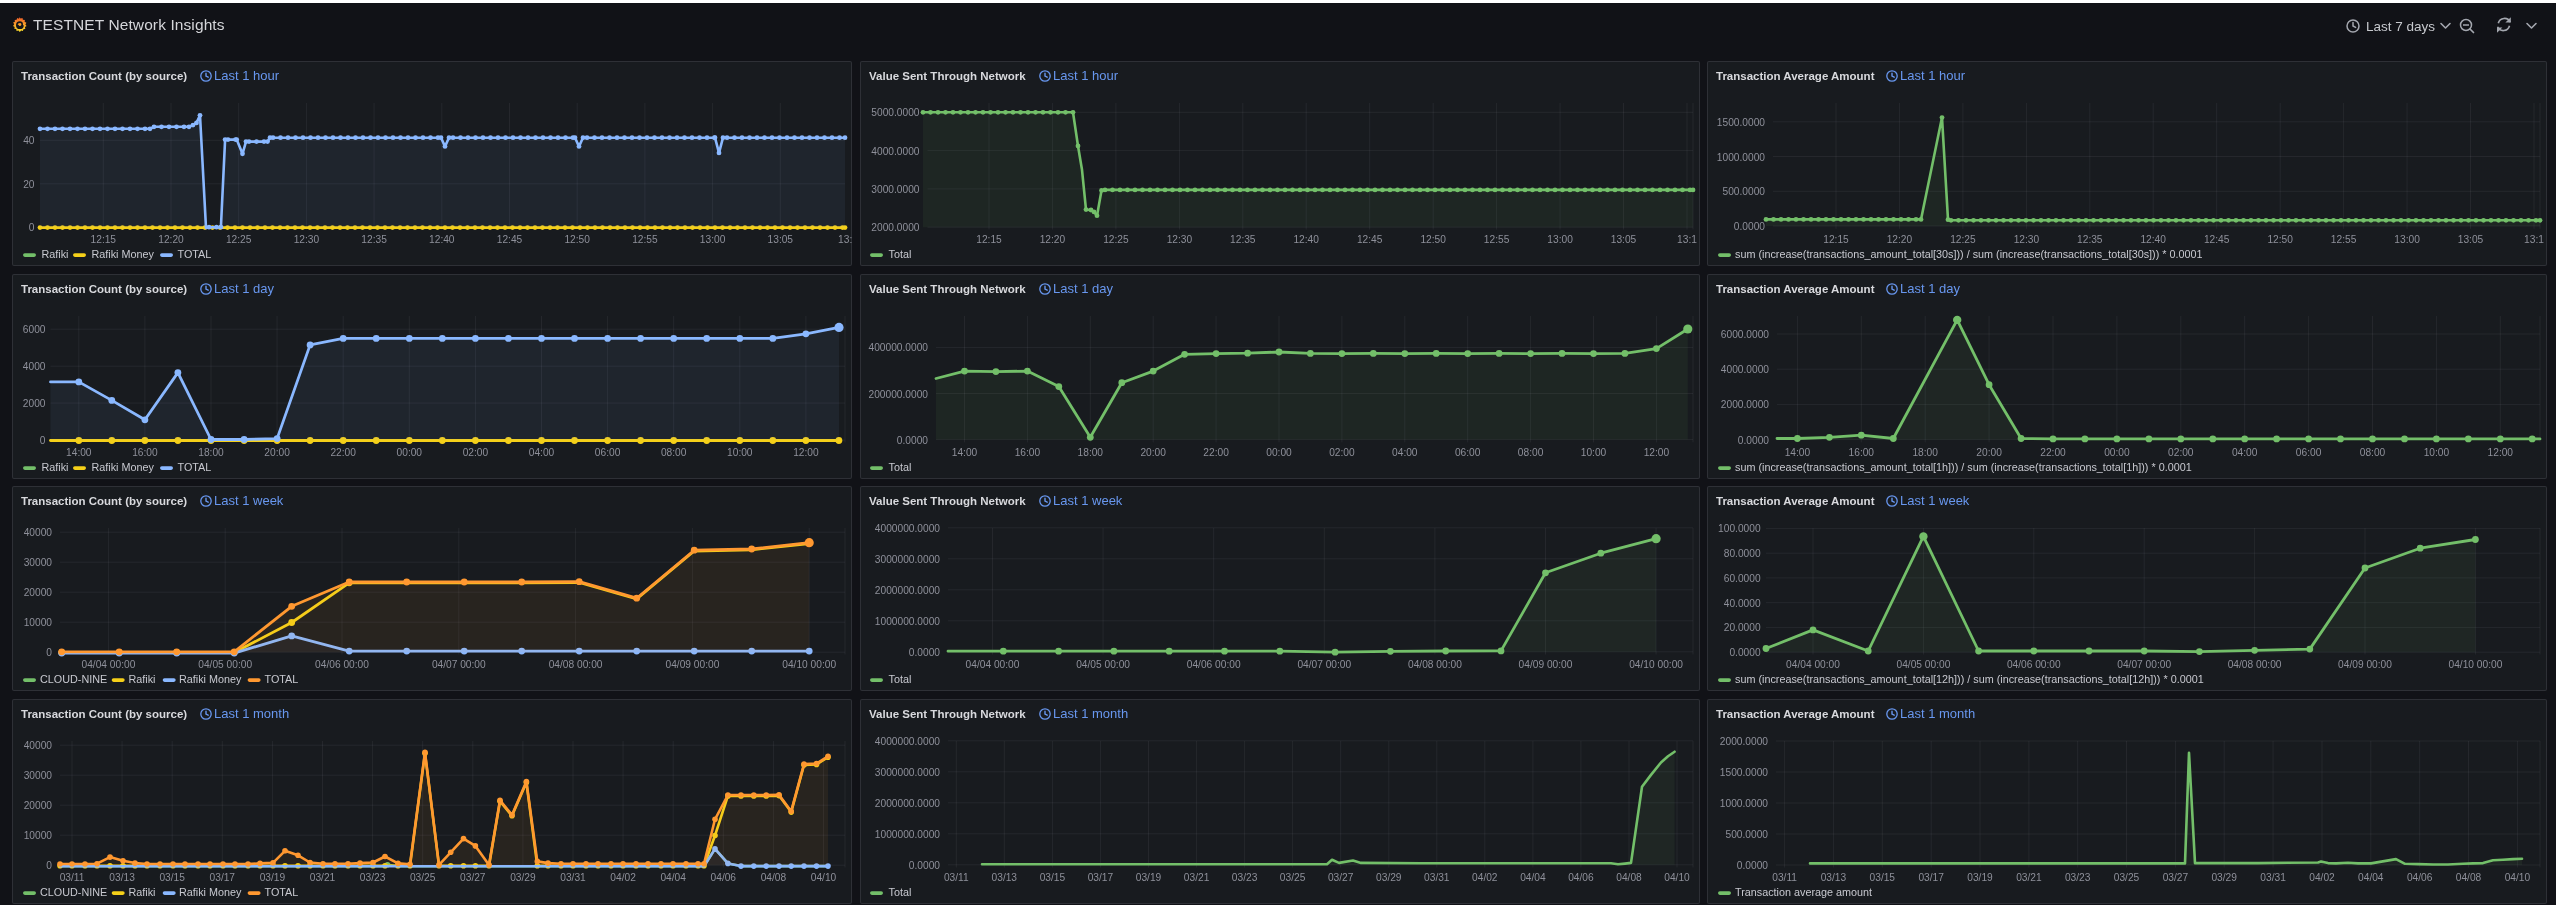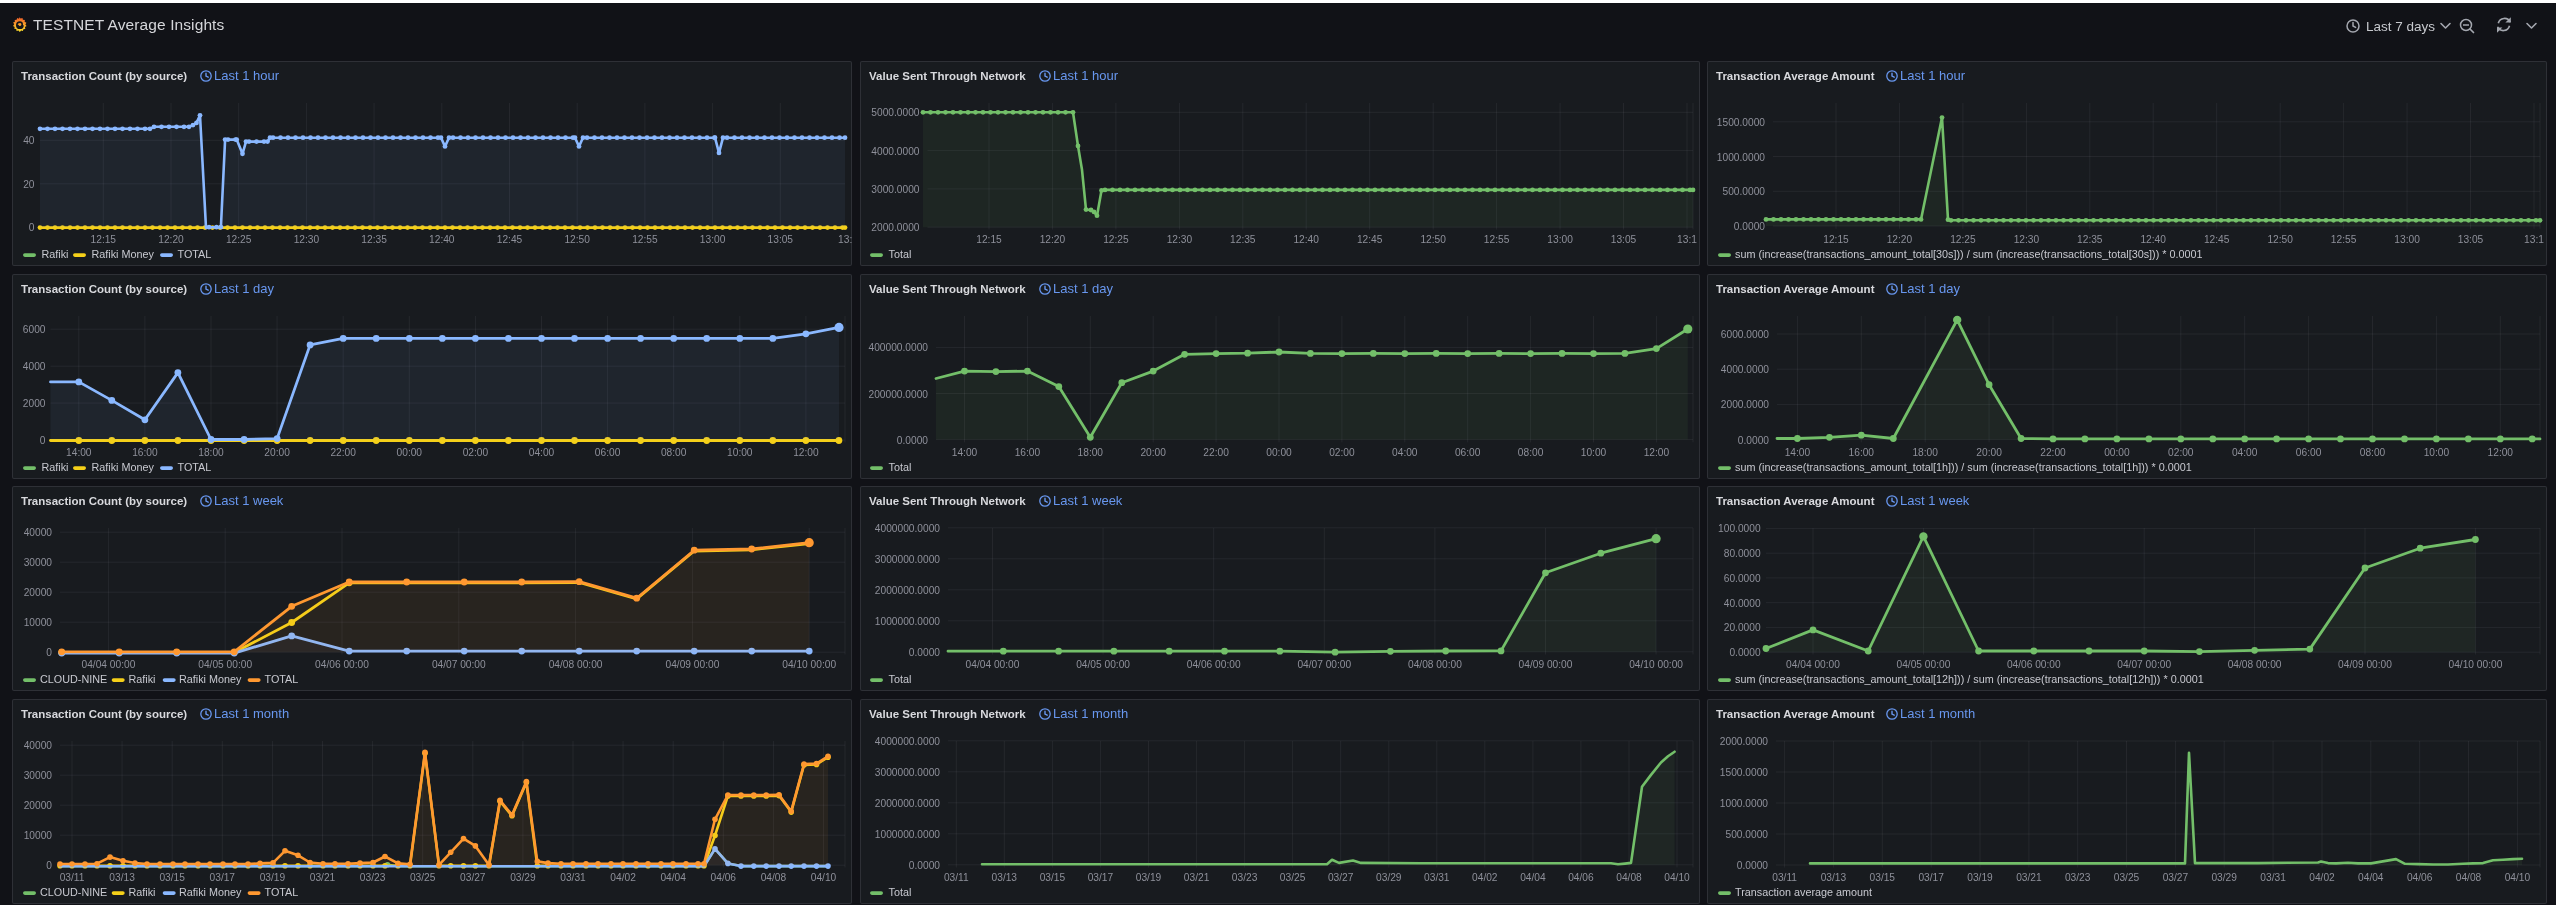--- a/index.html
+++ b/index.html
@@ -33,21 +33,21 @@
 <path d="M111 23.5 l4.5 4.5 l4.5 -4.5" fill="none" stroke="#a4a7af" stroke-width="1.6" stroke-linecap="round" stroke-linejoin="round"></path>
 <circle cx="136" cy="25" r="5.5" fill="none" stroke="#a4a7af" stroke-width="1.5"></circle>
 <line x1="133" y1="25" x2="139" y2="25" stroke="#a4a7af" stroke-width="1.5"></line>
 <line x1="140" y1="29" x2="143.5" y2="32.5" stroke="#a4a7af" stroke-width="1.7" stroke-linecap="round"></line>
 <path d="M180.2 22.2 a 6.3 6.3 0 0 0 -11.9 1" fill="none" stroke="#a4a7af" stroke-width="1.6"></path>
 <path d="M167.6 26.8 a 6.3 6.3 0 0 0 11.9 -1" fill="none" stroke="#a4a7af" stroke-width="1.6"></path>
 <path d="M180.8 17.2 L180.8 22.6 L175.4 22.6 Z" fill="#a4a7af"></path>
 <path d="M167 32.8 L167 27.4 L172.4 27.4 Z" fill="#a4a7af"></path>
 <path d="M197 23.5 l4.5 4.5 l4.5 -4.5" fill="none" stroke="#a4a7af" stroke-width="1.6" stroke-linecap="round" stroke-linejoin="round"></path>
 </svg>
-<div class="hdr-title">TESTNET Average Insights</div>
+<div class="hdr-title">TESTNET Network Insights</div>
 <div class="panel" style="left:12px;top:61px;">
     <svg width="840" height="205" viewBox="0 0 840 205">
       <line x1="27" y1="165.2" x2="832" y2="165.2" stroke="rgba(204,204,220,0.075)" stroke-width="1"></line>
 <text x="21.5" y="169.2" text-anchor="end" class="ax">0</text>
 <line x1="27" y1="121.8" x2="832" y2="121.8" stroke="rgba(204,204,220,0.075)" stroke-width="1"></line>
 <text x="21.5" y="125.8" text-anchor="end" class="ax">20</text>
 <line x1="27" y1="78.3" x2="832" y2="78.3" stroke="rgba(204,204,220,0.075)" stroke-width="1"></line>
 <text x="21.5" y="82.3" text-anchor="end" class="ax">40</text>
 <line x1="90.3" y1="41" x2="90.3" y2="167.5" stroke="rgba(204,204,220,0.075)" stroke-width="1"></line>
 <text x="90.3" y="180.5" text-anchor="middle" class="ax">12:15</text>

